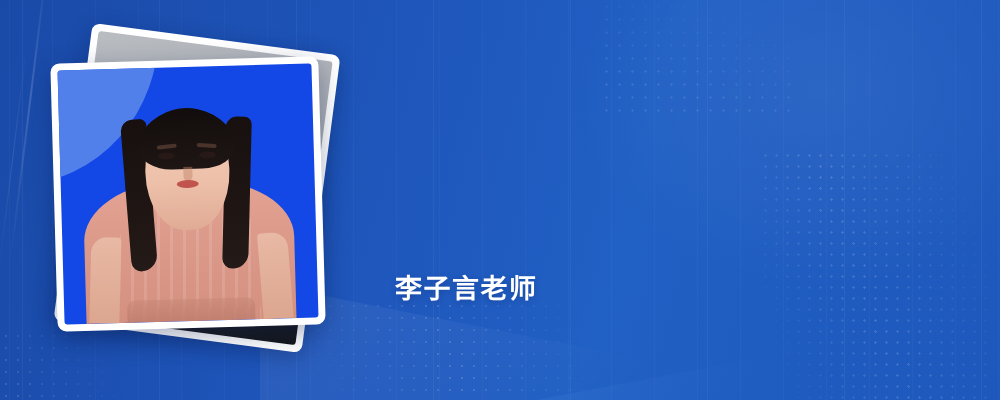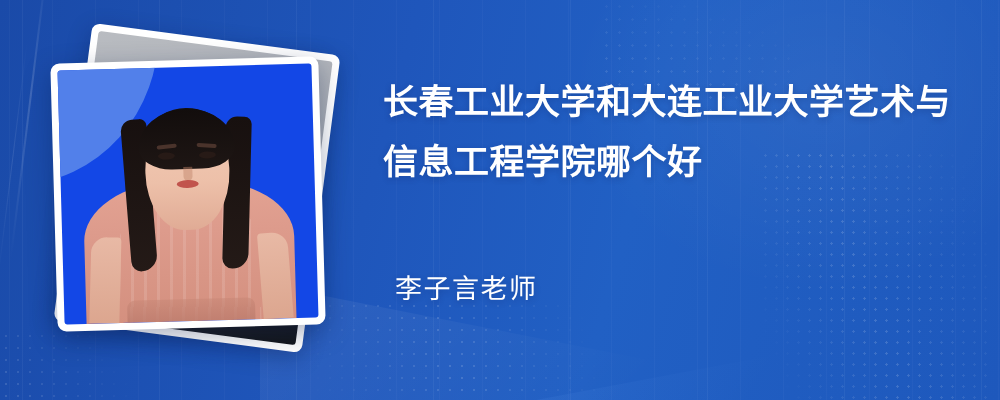--- a/index.html
+++ b/index.html
@@ -290,21 +290,21 @@
   .author-block {
     position: absolute;
     left: 12px;
     top: 272px;
     right: 0;
   }
   .author-name {
     margin: 0;
     color: #ffffff;
     font-size: 27px;
-    font-weight: 400;
+    font-weight: 700;
     line-height: 34px;
     letter-spacing: 1.5px;
     text-shadow: 0 2px 6px rgba(0,20,70,0.25);
   }
   .author-role {
     margin: 8px 0 0 -8px;
     color: #e6edf9;
     font-size: 22px;
     font-weight: 400;
     line-height: 28px;
@@ -355,20 +355,19 @@
           <div class="p-eye-l"></div>
           <div class="p-eye-r"></div>
           <div class="p-nose"></div>
           <div class="p-mouth"></div>
         </div>
       </div>
     </div>
   </div>
 
   <div class="content">
-    <h1 class="headline">长春工业大学和大连工业大学艺术与信息工程学院哪个好</h1>
 
     <div class="author-block">
       <div class="author-name">李子言老师</div>
     </div>
   </div>
 
 </div>
 
 </body></html>

